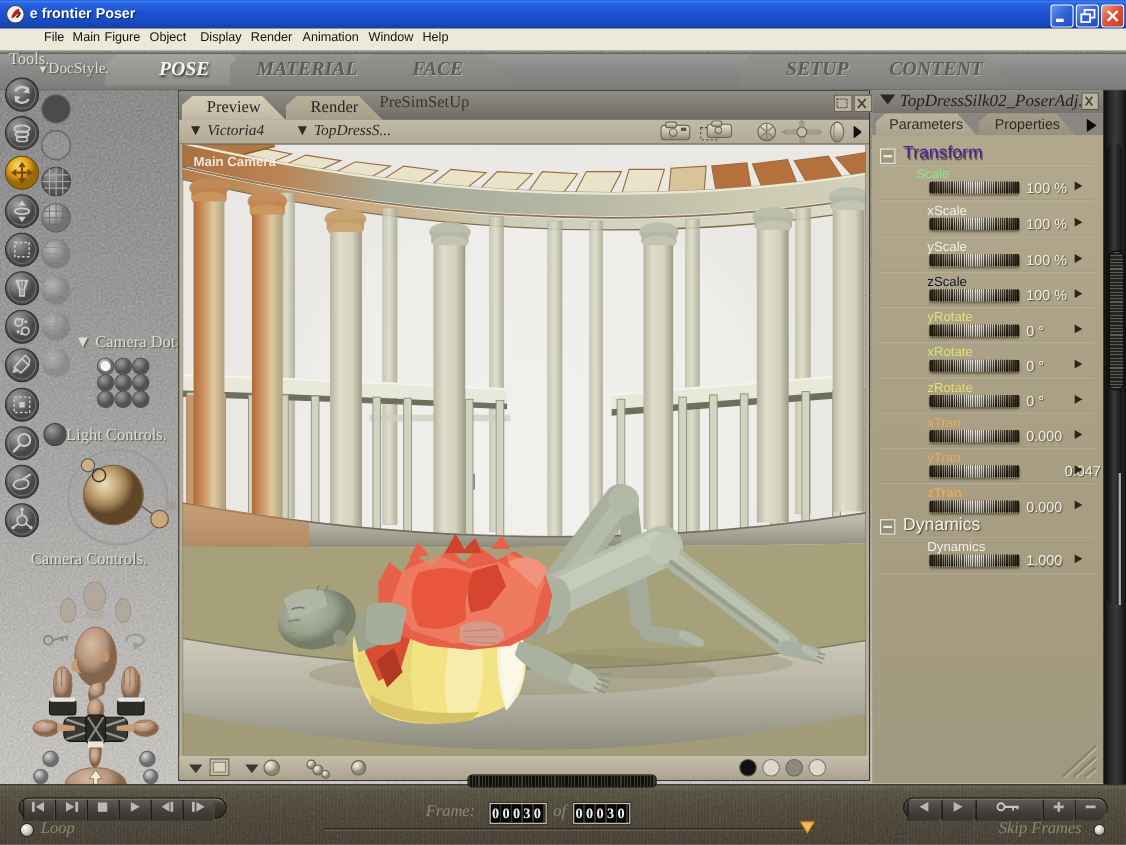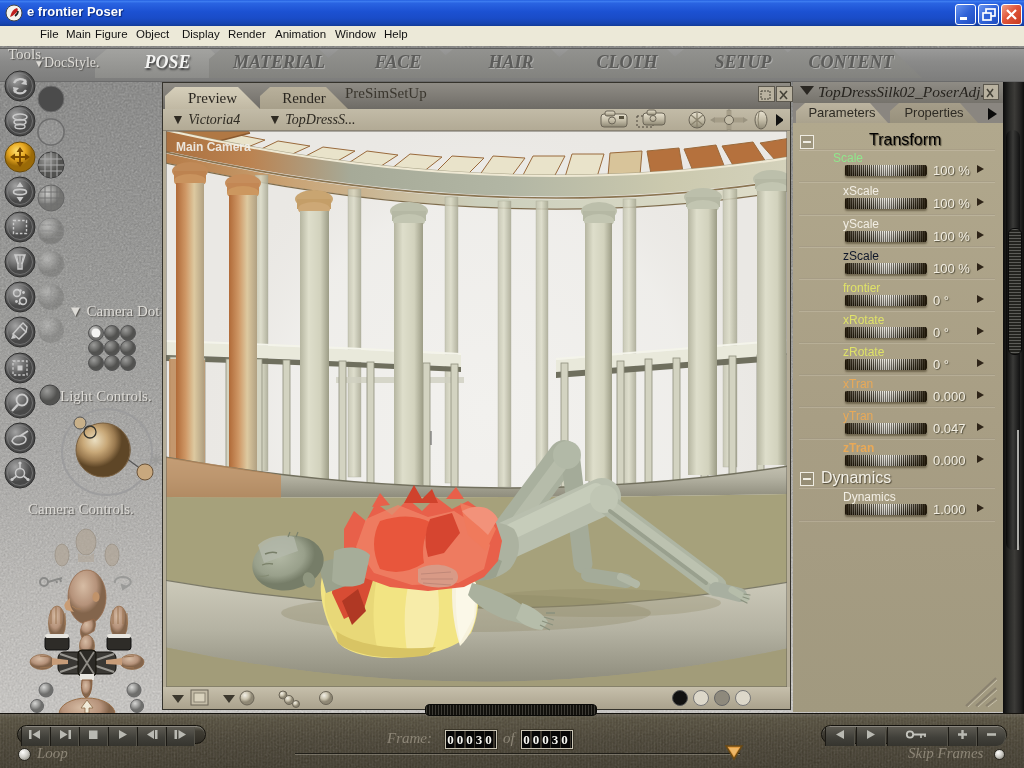--- a/index.html
+++ b/index.html
@@ -96,22 +96,20 @@
           <feColorMatrix type="matrix" values="0 0 0 0 0.1  0 0 0 0 0.1  0 0 0 0 0.1  -0.5 -0.5 -0.5 0 0.95"></feColorMatrix>
         </filter>
       </defs>
       <rect width="1024" height="667" filter="url(#nzl)" opacity=".45"></rect>
       <rect width="1024" height="667" filter="url(#nzd)" opacity=".35"></rect>
     </svg>
   <div id="tabbar" class="abs"></div>
   <div class="ptab active abs" style="left:95px;width:145px;">POSE</div>
   <div class="ptab inactive abs" style="left:209px;width:140px;">MATERIAL</div>
   <div class="ptab inactive abs" style="left:327px;width:142px;">FACE</div>
-  <div class="ptab inactive abs" style="left:441px;width:140px;">HAIR</div>
-  <div class="ptab inactive abs" style="left:557px;width:140px;">CLOTH</div>
   <div class="ptab inactive abs" style="left:672px;width:142px;">SETUP</div>
   <div class="ptab inactive abs" style="left:780px;width:142px;">CONTENT</div>
 
   <div class="seriflabel abs" style="left:8px;top:0px;font-size:15px;">Tools.</div>
   <div class="seriflabel abs" style="left:34px;top:9px;font-size:14px;"><span style="font-size:10px;">▼</span>DocStyle.</div>
   <div class="seriflabel abs" style="left:68px;top:257px;font-size:15px;">▼ Camera Dot</div>
   <div class="seriflabel abs" style="left:60px;top:342px;font-size:15px;">Light Controls.</div>
   <div class="seriflabel abs" style="left:28px;top:455px;font-size:15px;">Camera Controls.</div>
   <svg class="abs" style="left:0;top:0;" width="165" height="667" viewBox="0 0 165 667">
     <defs>
@@ -664,21 +662,21 @@
       </svg></div>
   <div id="rptabs" class="abs"></div>
   <div class="rtab abs" style="left:3px;top:21px;width:92px;background:linear-gradient(180deg,#bcb4a0 0%,#aaa28d 100%);">Parameters</div>
   <div class="rtab abs" style="left:97px;top:21px;width:88px;background:linear-gradient(180deg,#a59d89 0%,#98917d 100%);">Properties</div>
   <div class="abs" style="left:195px;top:26px;width:0;height:0;border-left:9px solid #0a0a0a;border-top:6px solid transparent;border-bottom:6px solid transparent;"></div>
   <div id="rpbody" class="abs"></div>
 
   <div class="abs" style="left:7px;top:53px;width:12px;height:12px;border:1px solid #efece2;background:rgba(0,0,0,.1);">
       <div style="position:absolute;left:2px;top:5px;width:8px;height:1.5px;background:#f0ede3;"></div>
     </div>
-  <div class="abs" style="left:28px;top:49px;font-size:16px;color:#000000;text-shadow:1px 1px 1px #514a38;margin-left:48px;">Transform</div>
+  <div class="abs" style="left:28px;top:49px;font-size:16px;color:#4c1d95;text-shadow:1px 1px 1px #514a38;">Transform</div>
   <div class="psep abs" style="top:67px;"></div>
 
   <div class="prow-label abs" style="left:40px;top:69px;color:#90e68c;">Scale</div>
     <div class="dial abs" style="top:82px;"></div>
     <div class="pval abs" style="top:81px;">100 %</div>
     <div class="parrow abs" style="top:82px;"></div>
   <div class="psep abs" style="top:99px;"></div>
   <div class="prow-label abs" style="top:102px;color:#f2eee4;">xScale</div>
     <div class="dial abs" style="top:115px;"></div>
     <div class="pval abs" style="top:114px;">100 %</div>
@@ -687,21 +685,21 @@
   <div class="prow-label abs" style="top:135px;color:#f2eee4;">yScale</div>
     <div class="dial abs" style="top:148px;"></div>
     <div class="pval abs" style="top:147px;">100 %</div>
     <div class="parrow abs" style="top:148px;"></div>
   <div class="psep abs" style="top:164px;"></div>
   <div class="prow-label abs" style="top:167px;color:#0f172a;text-align:right;">zScale</div>
     <div class="dial abs" style="top:180px;"></div>
     <div class="pval abs" style="top:179px;">100 %</div>
     <div class="parrow abs" style="top:180px;"></div>
   <div class="psep abs" style="top:196px;"></div>
-  <div class="prow-label abs" style="top:199px;color:#dfe268;">frontier</div>
+  <div class="prow-label abs" style="top:199px;color:#dfe268;">yRotate</div>
     <div class="dial abs" style="top:212px;"></div>
     <div class="pval abs" style="top:211px;">0 °</div>
     <div class="parrow abs" style="top:212px;"></div>
   <div class="psep abs" style="top:228px;"></div>
   <div class="prow-label abs" style="top:231px;color:#dfe268;">xRotate</div>
     <div class="dial abs" style="top:244px;"></div>
     <div class="pval abs" style="top:243px;">0 °</div>
     <div class="parrow abs" style="top:244px;"></div>
   <div class="psep abs" style="top:260px;"></div>
   <div class="prow-label abs" style="top:263px;color:#dfe268;">zRotate</div>
@@ -709,21 +707,21 @@
     <div class="pval abs" style="top:275px;">0 °</div>
     <div class="parrow abs" style="top:276px;"></div>
   <div class="psep abs" style="top:292px;"></div>
   <div class="prow-label abs" style="top:295px;color:#e9a957;">xTran</div>
     <div class="dial abs" style="top:308px;"></div>
     <div class="pval abs" style="top:307px;">0.000</div>
     <div class="parrow abs" style="top:308px;"></div>
   <div class="psep abs" style="top:324px;"></div>
   <div class="prow-label abs" style="top:327px;color:#e9a957;">yTran</div>
     <div class="dial abs" style="top:340px;"></div>
-    <div class="pval abs" style="top:339px;">0.047</div>
+    <div class="pval abs" style="top:339px;margin-left:35px;">0.047</div>
     <div class="parrow abs" style="top:340px;"></div>
   <div class="psep abs" style="top:356px;"></div>
   <div class="prow-label abs" style="top:359px;color:#e9a957;font-weight:bold;">zTran</div>
     <div class="dial abs" style="top:372px;"></div>
     <div class="pval abs" style="top:371px;">0.000</div>
     <div class="parrow abs" style="top:372px;"></div>
 
   <div class="abs" style="left:7px;top:390px;width:12px;height:12px;border:1px solid #efece2;background:rgba(0,0,0,.1);">
       <div style="position:absolute;left:2px;top:5px;width:8px;height:1.5px;background:#f0ede3;"></div>
     </div>

